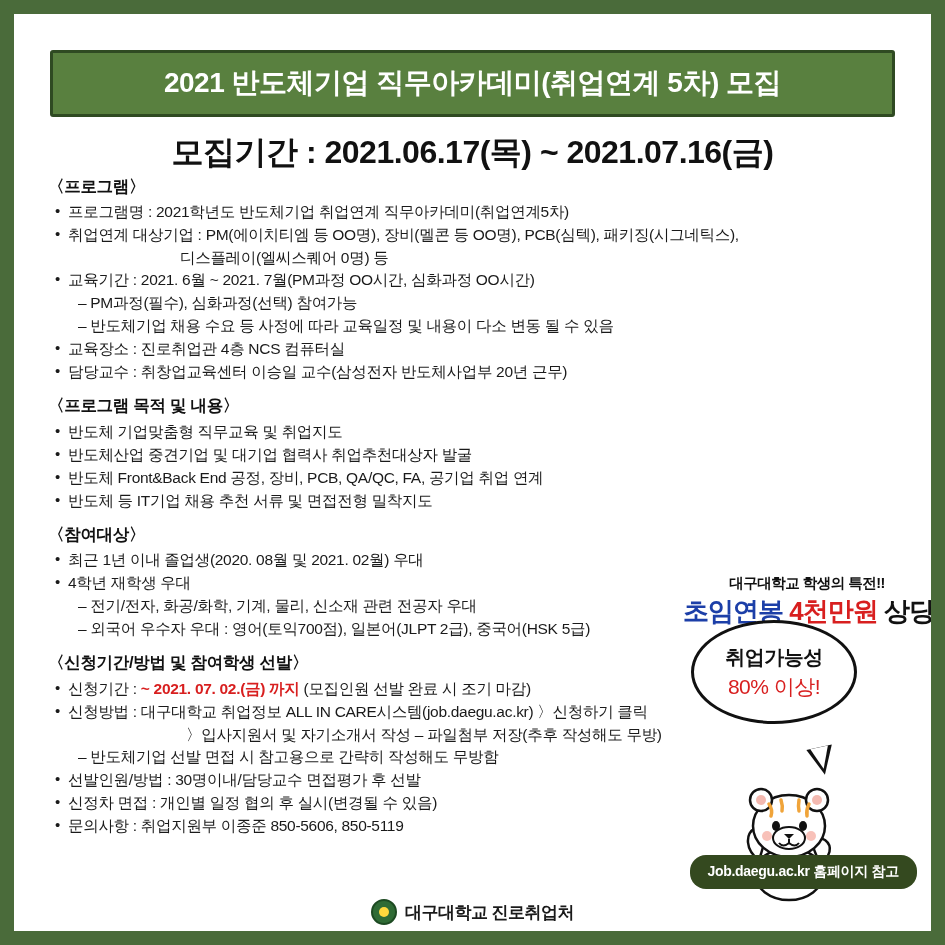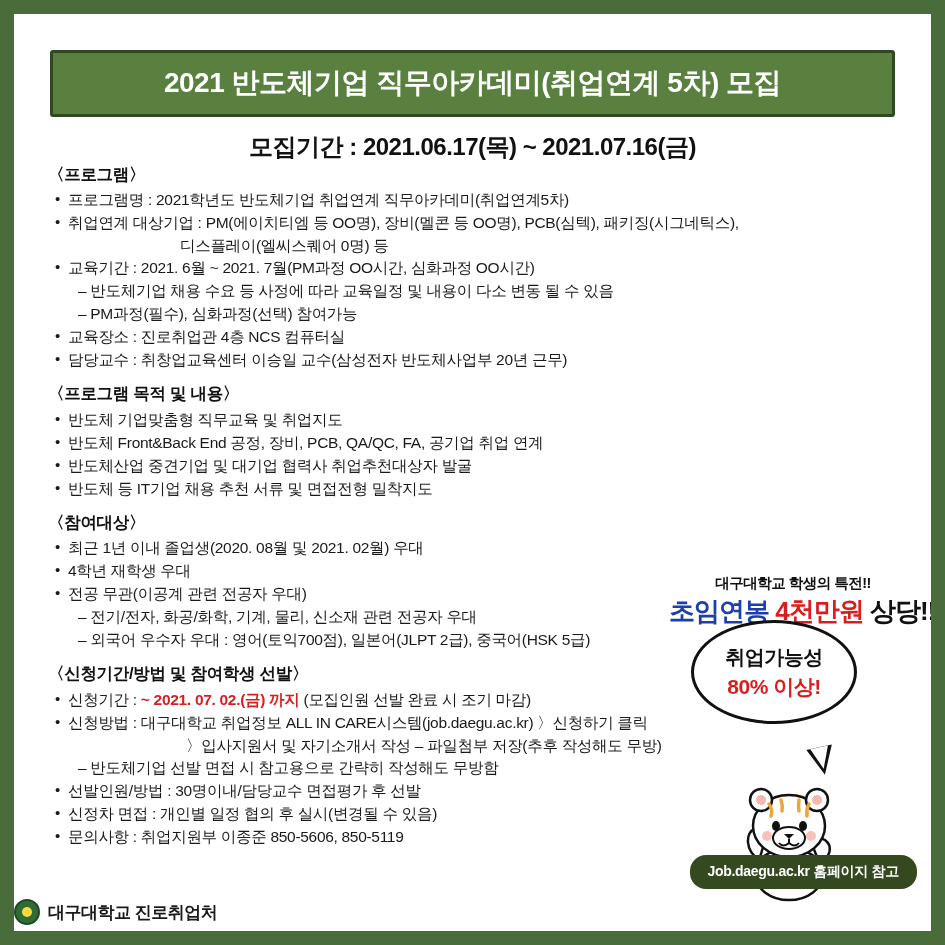--- a/index.html
+++ b/index.html
@@ -32,21 +32,21 @@
   }
   .title-bar .title {
     color: #ffffff;
     font-size: 28px;
     font-weight: bold;
     letter-spacing: -0.5px;
     white-space: nowrap;
   }
   .subtitle {
     text-align: center;
-    font-size: 24px;
+    font-size: 32px;
     font-weight: bold;
     color: #111111;
     margin-top: 14px;
     letter-spacing: -0.5px;
   }
   
   .body {
     padding: 0 8px 0 12px;
     font-size: 15.5px;
     color: #1a1a1a;
@@ -85,21 +85,21 @@
     letter-spacing: -0.3px;
   }
   .indent-cont2 {
     padding-left: 138px;
     letter-spacing: -0.3px;
   }
   .red { color: #d81f1f; font-weight: bold; }
   
   .salary-box {
     position: absolute;
-    right: 14px;
+    right: 0;
     top: 560px;
     width: 248px;
     text-align: center;
   }
   .salary-top {
     font-size: 14.5px;
     font-weight: bold;
     color: #111;
     letter-spacing: -0.5px;
   }
@@ -123,21 +123,21 @@
     border: 3px solid #111;
     border-radius: 50%;
     background: #fff;
     display: flex;
     flex-direction: column;
     align-items: center;
     justify-content: center;
     z-index: 4;
   }
   .bubble .l1 { font-size: 20px; font-weight: bold; color: #111; letter-spacing: -0.5px; }
-  .bubble .l2 { font-size: 21px; font-weight: bold; color: #d81f1f; letter-spacing: -0.5px; margin-top: 2px;}
+  .bubble .l2 { font-size: 21px; font-weight: normal; color: #d81f1f; letter-spacing: -0.5px; margin-top: 2px;}
   .bubble-tail {
     position: absolute;
     right: 96px;
     top: 733px;
     width: 0; height: 0;
     border-left: 13px solid transparent;
     border-right: 13px solid transparent;
     border-top: 28px solid #111;
     z-index: 3;
     transform: rotate(-12deg);
@@ -173,21 +173,21 @@
     padding: 8px 18px;
     letter-spacing: -0.3px;
     z-index: 5;
   }
   
   .footer {
     position: absolute;
     left: 0; right: 0; bottom: 6px;
     display: flex;
     align-items: center;
-    justify-content: flex-start;
+    justify-content: center;
     gap: 8px;
   }
   .footer .logo {
     width: 26px; height: 26px;
     border-radius: 50%;
     background: #2f6b35;
     border: 2px solid #1d4a22;
     display: inline-block;
     position: relative;
   }
@@ -220,43 +220,42 @@
 
     <div class="body">
 
       <div class="sect">
         <div class="sect-head">〈프로그램〉</div>
         <ul>
           <li class="bullet">프로그램명 : 2021학년도 반도체기업 취업연계 직무아카데미(취업연계5차)</li>
           <li class="bullet">취업연계 대상기업 : PM(에이치티엠 등 OO명), 장비(멜콘 등 OO명), PCB(심텍), 패키징(시그네틱스),</li>
           <li class="indent-cont">디스플레이(엘씨스퀘어 0명) 등</li>
           <li class="bullet">교육기간 : 2021. 6월 ~ 2021. 7월(PM과정 OO시간, 심화과정 OO시간)</li>
+          <li class="sub">PM과정(필수), 심화과정(선택) 참여가능</li>
           <li class="sub">반도체기업 채용 수요 등 사정에 따라 교육일정 및 내용이 다소 변동 될 수 있음</li>
-          <li class="sub">PM과정(필수), 심화과정(선택) 참여가능</li>
           <li class="bullet">교육장소 : 진로취업관 4층 NCS 컴퓨터실</li>
           <li class="bullet">담당교수 : 취창업교육센터 이승일 교수(삼성전자 반도체사업부 20년 근무)</li>
         </ul>
       </div>
 
       <div class="sect">
         <div class="sect-head">〈프로그램 목적 및 내용〉</div>
         <ul>
           <li class="bullet">반도체 기업맞춤형 직무교육 및 취업지도</li>
+          <li class="bullet">반도체산업 중견기업 및 대기업 협력사 취업추천대상자 발굴</li>
           <li class="bullet">반도체 Front&amp;Back End 공정, 장비, PCB, QA/QC, FA, 공기업 취업 연계</li>
-          <li class="bullet">반도체산업 중견기업 및 대기업 협력사 취업추천대상자 발굴</li>
           <li class="bullet">반도체 등 IT기업 채용 추천 서류 및 면접전형 밀착지도</li>
         </ul>
       </div>
 
       <div class="sect">
         <div class="sect-head">〈참여대상〉</div>
         <ul>
           <li class="bullet">최근 1년 이내 졸업생(2020. 08월 및 2021. 02월) 우대</li>
           <li class="bullet">4학년 재학생 우대</li>
-          <li class="bullet">전공 무관(이공계 관련 전공자 우대)</li>
           <li class="sub">전기/전자, 화공/화학, 기계, 물리, 신소재 관련 전공자 우대</li>
           <li class="sub">외국어 우수자 우대 : 영어(토익700점), 일본어(JLPT 2급), 중국어(HSK 5급)</li>
         </ul>
       </div>
 
       <div class="sect">
         <div class="sect-head">〈신청기간/방법 및 참여학생 선발〉</div>
         <ul>
           <li class="bullet"><span>신청기간 : </span><span class="red">~ 2021. 07. 02.(금) 까지</span><span> (모집인원 선발 완료 시 조기 마감)</span></li>
           <li class="bullet">신청방법 : 대구대학교 취업정보 ALL IN CARE시스템(job.daegu.ac.kr) 〉신청하기 클릭</li>

